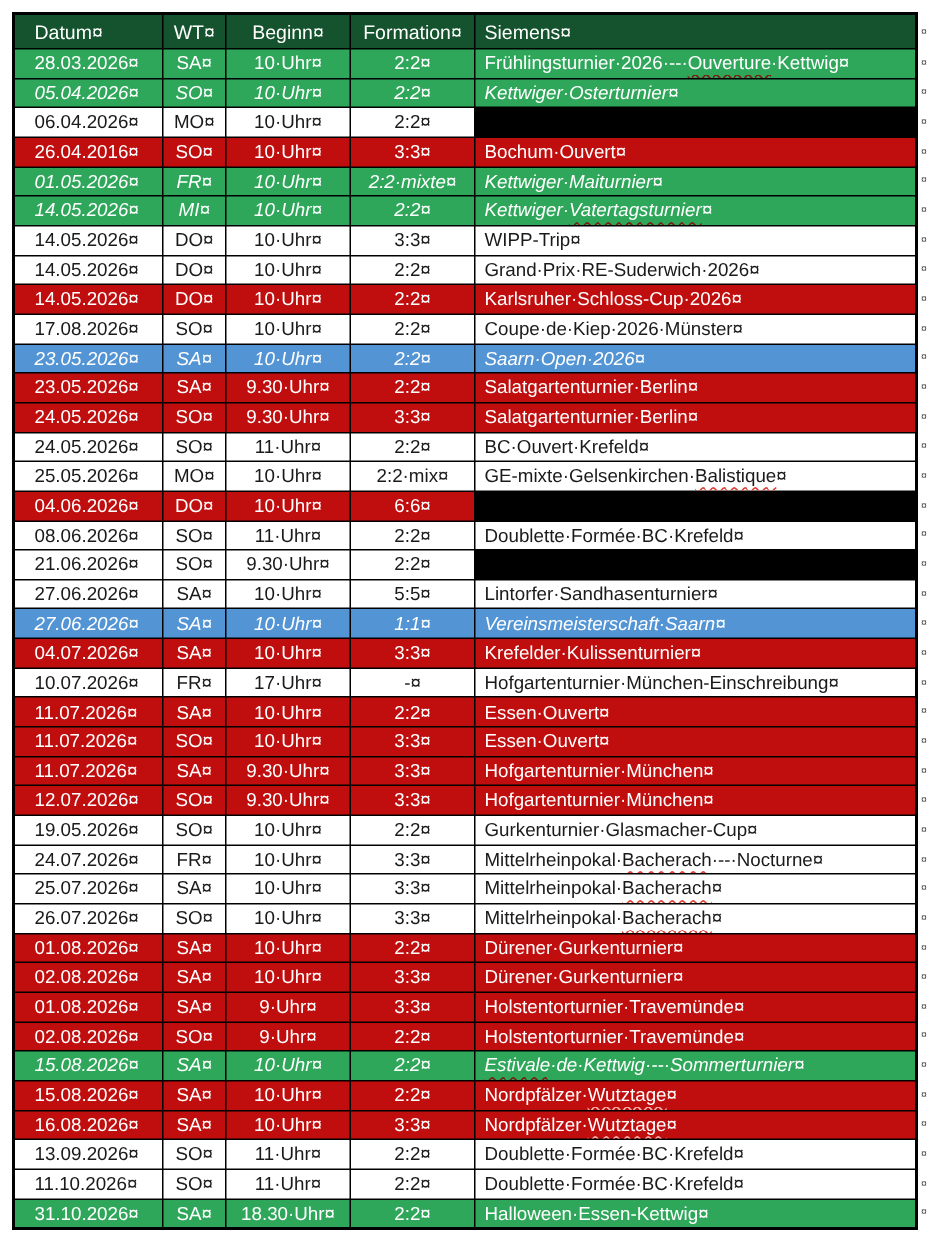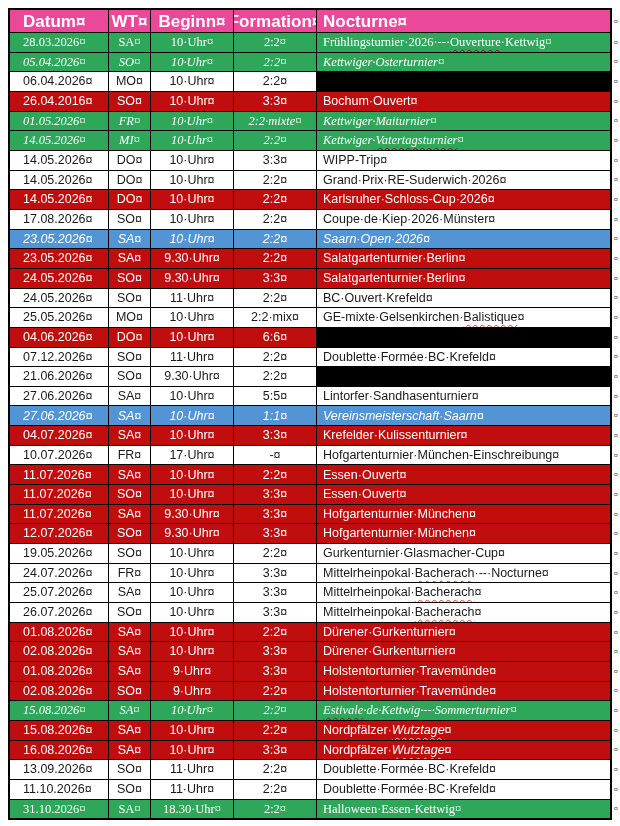--- a/index.html
+++ b/index.html
@@ -25,35 +25,35 @@
     font-size:12.5px;line-height:1;
     white-space:nowrap;overflow:hidden;
     box-sizing:border-box;
     color:#1a1a1a;background:#fff;
   }
   .c1{width:98px;padding-left:13px;}
   .c2{width:41px;justify-content:center;}
   .c3{width:82px;justify-content:center;text-align:center;}
   .c4{width:82px;justify-content:center;}
   .c5{flex:1;padding-left:6px;}
-  .row.header .c{background:#ec4899;color:#fff;font-weight:bold;font-size:17px;}
-  .row.bg-green .c{background:var(--green);color:#fff;font-family:Liberation Serif, serif;}
+  .row.header .c{background:#14532d;color:#fff;font-weight:normal;font-size:13px;}
+  .row.bg-green .c{background:var(--green);color:#fff;}
   .row.bg-red .c{background:var(--red);color:#fff;}
   .row.bg-blue .c{background:var(--blue);color:#fff;}
   .row.bg-white .c{background:#fff;color:#1a1a1a;}
   .row.it .c{font-style:italic;}
   .sq{
     text-decoration-line:underline;
     text-decoration-style:wavy;
     text-decoration-thickness:1px;
     text-underline-offset:3px;
     text-decoration-color:#e03c30;
   }
   .row.bg-green .sq{text-decoration-color:#7a1a10;}
-  .row.bg-red .sq{text-decoration-color:#ffb3ad;font-style:italic;}
+  .row.bg-red .sq{text-decoration-color:#ffb3ad;}
   .marks{
     position:absolute;left:612px;top:8px;width:8px;height:812px;
     box-sizing:border-box;padding:2px 0;
     display:flex;flex-direction:column;gap:1px;
   }
   .mark{
     flex:1;display:flex;align-items:center;justify-content:center;
     font-size:7px;color:#444;line-height:1;
   }
   .mark.hdr{flex:0 0 22px;}
@@ -62,21 +62,21 @@
 <body>
 
 <div class="page" style="--green: #2EA75A; --red: #C00D0D; --blue: #5294D4;">
 
   <div class="tbl">
     <div class="row header">
       <div class="c c1">Datum¤</div>
       <div class="c c2">WT¤</div>
       <div class="c c3">Beginn¤</div>
       <div class="c c4">Formation¤</div>
-      <div class="c c5">Nocturne¤</div>
+      <div class="c c5">Siemens¤</div>
     </div>
   <div class="row bg-green">
         <div class="c c1">28.03.2026¤</div>
         <div class="c c2">SA¤</div>
         <div class="c c3">10·Uhr¤</div>
         <div class="c c4">2:2¤</div>
         <div class="c c5">Frühlingsturnier·2026·--·<span class="sq">Ouverture</span>·Kettwig¤</div>
       </div>
       <div class="row bg-green it">
         <div class="c c1">05.04.2026¤</div>
@@ -175,21 +175,21 @@
         <div class="c c4">2:2·mix¤</div>
         <div class="c c5">GE-mixte·Gelsenkirchen·<span class="sq">Balistique</span>¤</div>
       </div>
       <div class="row bg-red">
         <div class="c c1">04.06.2026¤</div>
         <div class="c c2">DO¤</div>
         <div class="c c3">10·Uhr¤</div>
         <div class="c c4">6:6¤</div>
       </div>
       <div class="row bg-white">
-        <div class="c c1">07.12.2026¤</div>
+        <div class="c c1">08.06.2026¤</div>
         <div class="c c2">SO¤</div>
         <div class="c c3">11·Uhr¤</div>
         <div class="c c4">2:2¤</div>
         <div class="c c5">Doublette·Formée·BC·Krefeld¤</div>
       </div>
       <div class="row bg-white">
         <div class="c c1">21.06.2026¤</div>
         <div class="c c2">SO¤</div>
         <div class="c c3">9.30·Uhr¤</div>
         <div class="c c4">2:2¤</div>

